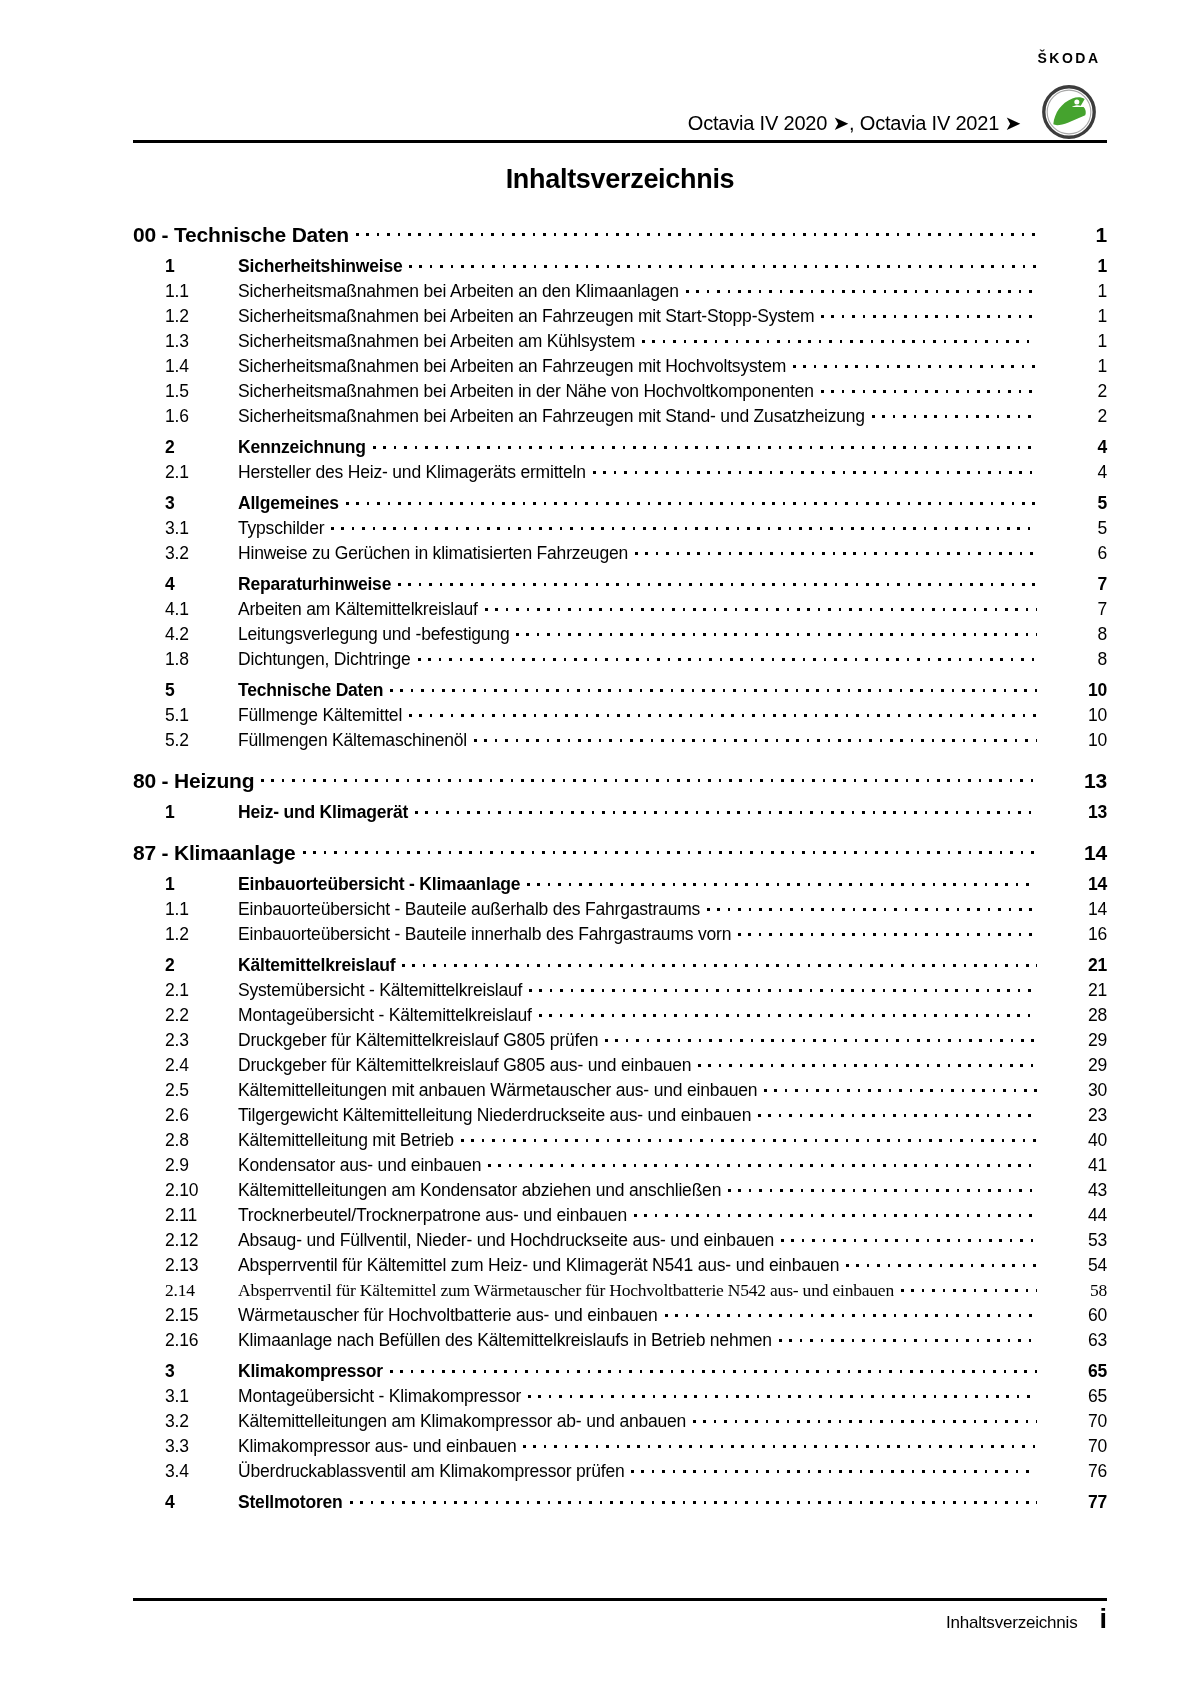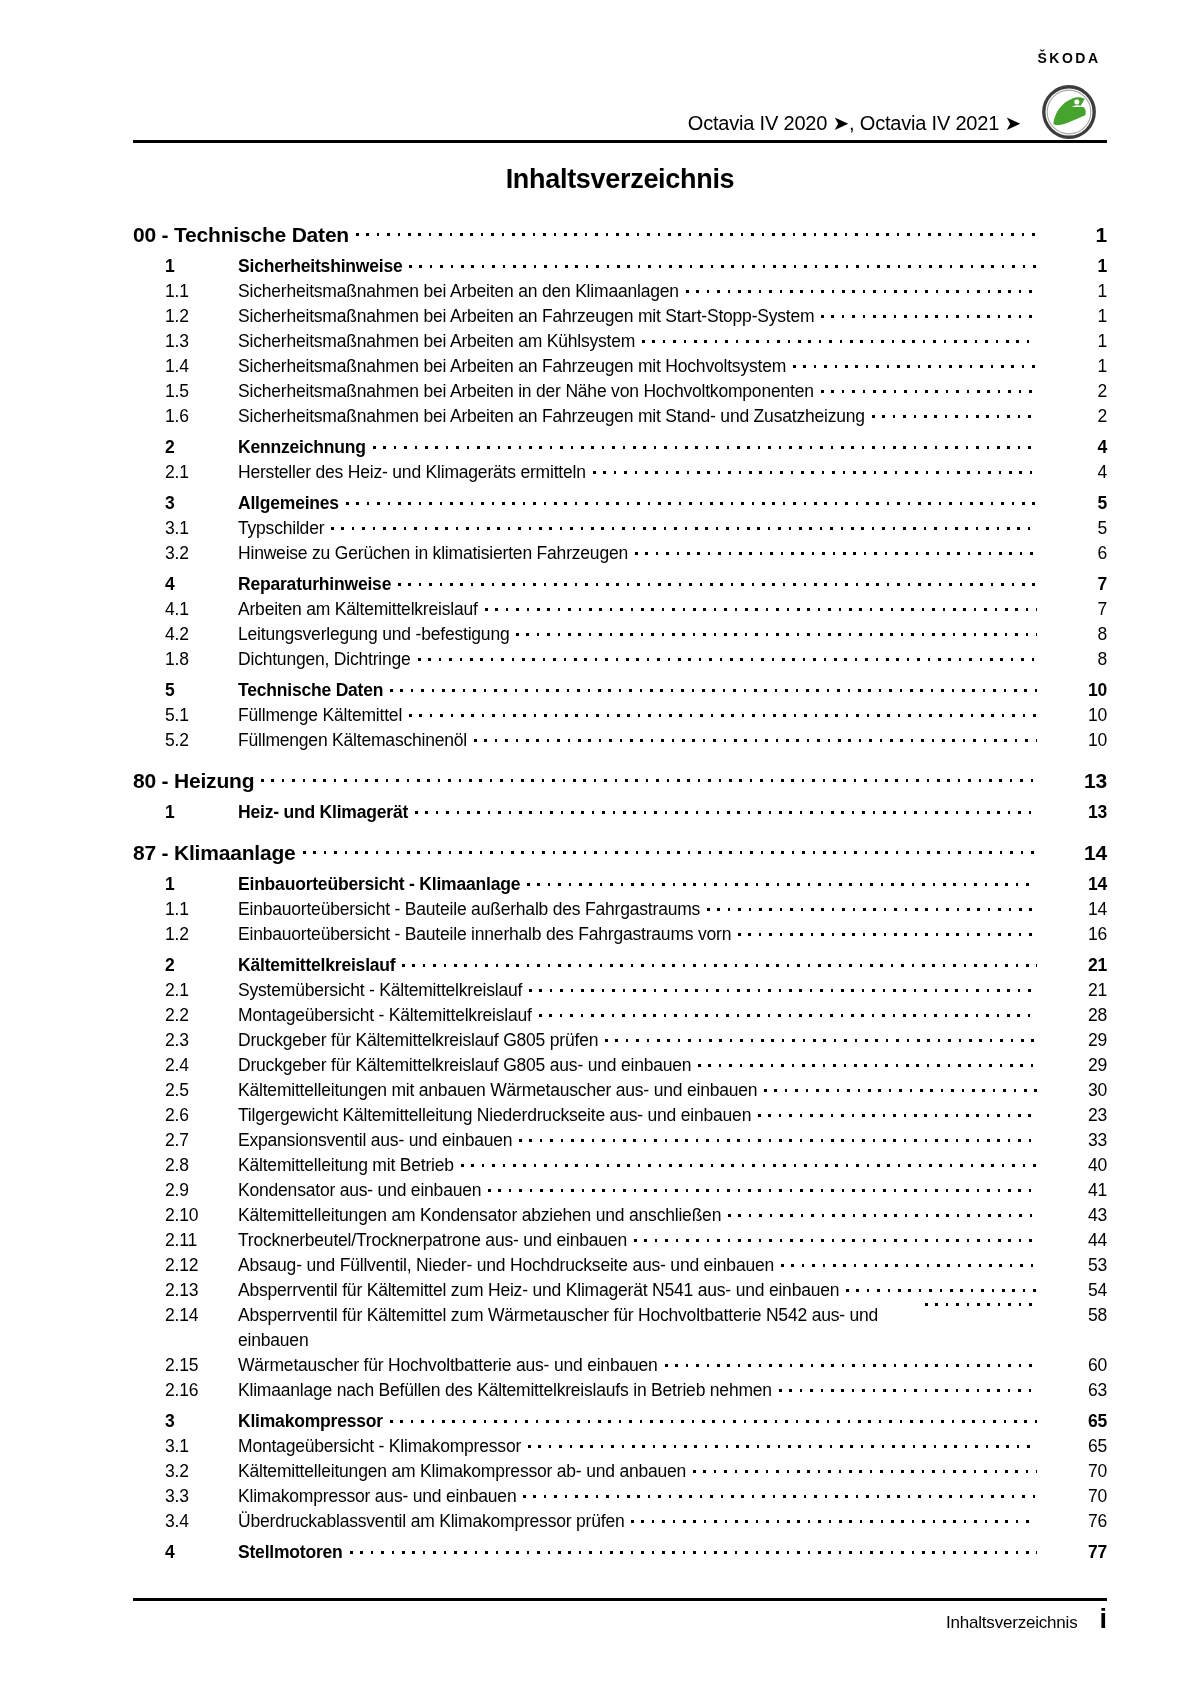--- a/index.html
+++ b/index.html
@@ -40,21 +40,21 @@
   .row.chapter { font-weight:bold; font-size:21px; line-height:27px; margin-top:14px; }
   .num { flex:none; width:73px; }
   .label { flex:0 1 auto; }
   .leader {
     flex:1 1 auto; min-width:18px; height:3px; margin:0 4px 0 7px;
     background:repeating-linear-gradient(to right, #000 0 2.6px, transparent 2.6px 10.4px);
   }
   .pagenum { flex:none; width:66px; text-align:right; }
 
   
-  .row.wrap { align-items:flex-start; }
+  .row.wrap { align-items:center;font-family:Liberation Serif, serif; }
   .row.wrap .num { align-self:flex-start; }
   .row.wrap .label { max-width:680px; }
 
   
   .footer {
     position:absolute; left:133px; width:974px; top:1598px;
     border-top:3px solid #000; padding-top:3px;
     display:flex; justify-content:flex-end; align-items:baseline;
   }
   .footer-label { font-size:17px; letter-spacing:-0.2px; margin-right:22px; }
@@ -273,26 +273,20 @@
           <span class="leader"></span>
           <span class="pagenum">30</span>
         </div>
         <div class="row sub">
           <span class="num">2.6</span>
           <span class="label">Tilgergewicht Kältemittelleitung Niederdruckseite aus- und einbauen</span>
           <span class="leader"></span>
           <span class="pagenum">23</span>
         </div>
         <div class="row sub">
-          <span class="num">2.7</span>
-          <span class="label">Expansionsventil aus- und einbauen</span>
-          <span class="leader"></span>
-          <span class="pagenum">33</span>
-        </div>
-        <div class="row sub">
           <span class="num">2.8</span>
           <span class="label">Kältemittelleitung mit Betrieb</span>
           <span class="leader"></span>
           <span class="pagenum">40</span>
         </div>
         <div class="row sub">
           <span class="num">2.9</span>
           <span class="label">Kondensator aus- und einbauen</span>
           <span class="leader"></span>
           <span class="pagenum">41</span>

